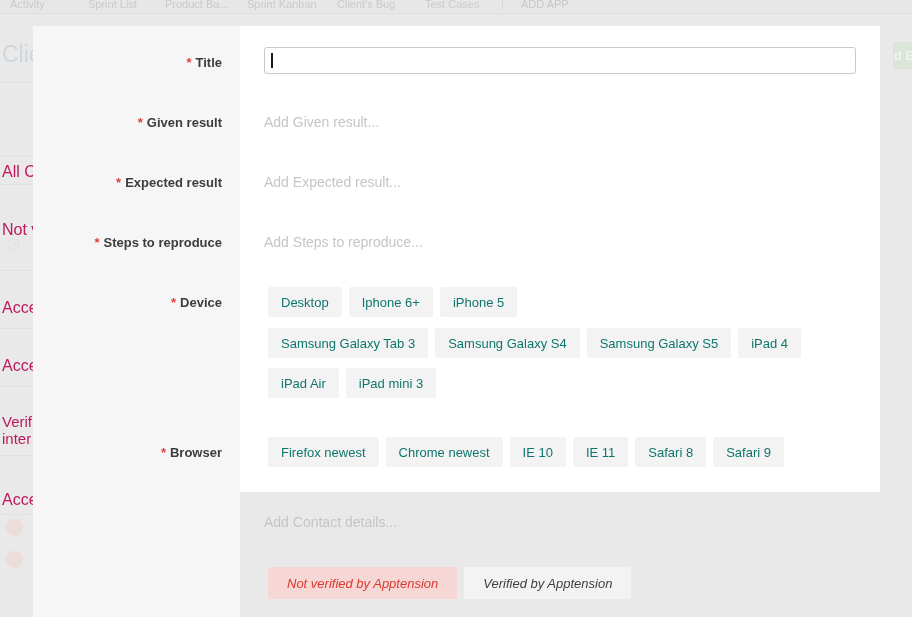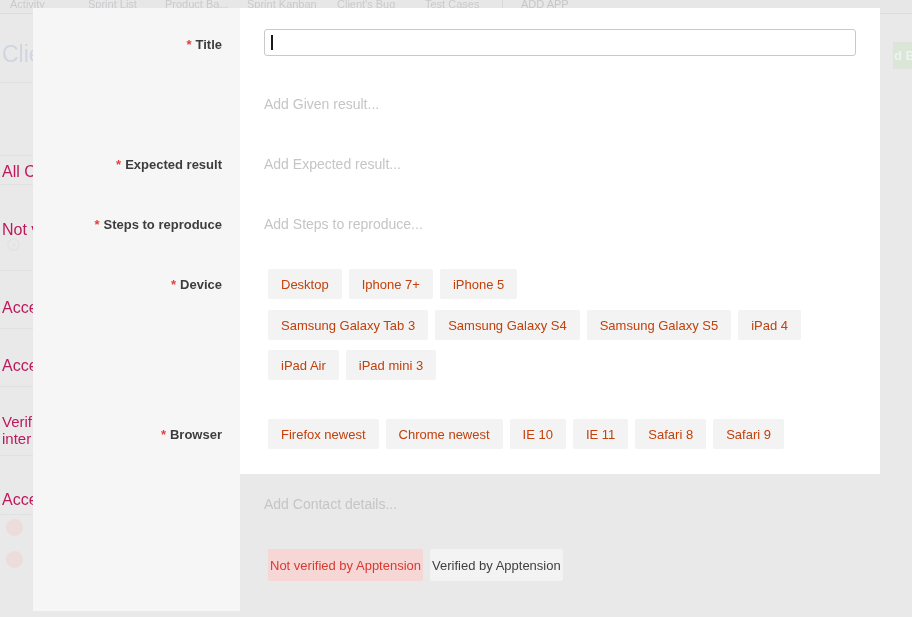--- a/index.html
+++ b/index.html
@@ -28,43 +28,43 @@
               border:2px solid #e2e4e7; border-radius:50%; }
   .bg-radio::after { content:""; position:absolute; left:2.5px; top:2.5px; width:4px; height:4px;
               border-radius:50%; background:#e2e4e7; }
   .bg-dot { position:absolute; left:6px; width:17px; height:17px; border-radius:50%; background:#ecdcdb; }
   .d1{top:519px} .d2{top:551px}
   .add-bug { position:absolute; left:893px; top:42px; width:40px; height:27px;
              background:#dbe5d8; color:#eff3ee; font-size:13px; font-weight:bold;
              line-height:27px; padding-left:1px; overflow:hidden; white-space:nowrap; }
 
   
-  .modal { position:absolute; left:33px; top:8px; width:847px; height:466px; background:#ffffff; }
+  .modal { position:absolute; left:33px; top:26px; width:847px; height:466px; background:#ffffff; }
   .label-col { position:absolute; left:0; top:0; width:207px; height:603px; background:#f6f6f6; }
 
   .flabel { position:absolute; left:0; width:189px; text-align:right;
             font-size:13px; font-weight:bold; color:#3d3d3d; white-space:nowrap; }
   .req { color:#e0403f; margin-right:4px; font-weight:bold; }
   .r-title{top:29px} .r-given{top:89px} .r-expected{top:149px} .r-steps{top:209px}
   .r-device{top:269px} .r-browser{top:419px} .r-contact{top:489px} .r-verified{top:550px}
 
   .title-input { position:absolute; left:231px; top:21px; width:592px; height:27px;
                  border:1px solid #c9c9c9; border-radius:3px; background:#fff;
                  font-size:14px; color:#333; padding:0 8px; outline:none;
                  font-family:inherit; }
   .caret { position:absolute; left:238px; top:27px; width:2px; height:15px; background:#1a1a1a; }
 
   .ph { position:absolute; left:231px; font-size:14px; color:#c5c5c5; white-space:nowrap; cursor:text; }
   .ph-given{top:88px} .ph-expected{top:148px} .ph-steps{top:208px} .ph-contact{top:488px}
 
   .btn-row { position:absolute; left:235px; display:flex; gap:7px; }
   .dr0{top:261px} .dr1{top:302px} .dr2{top:342px} .br{top:411px} .vr{top:541px}
   .opt { height:30px; padding:0 13px; background:#f3f3f3; border:none; border-radius:2px;
-         font-size:13px; color:#c2410c; font-family:inherit; white-space:nowrap; cursor:pointer; }
-  .vr .opt { height:32px; padding:0 2px; color:#3f3f3f; }
+         font-size:13px; color:#0f766e; font-family:inherit; white-space:nowrap; cursor:pointer; }
+  .vr .opt { height:32px; padding:0 19px; color:#3f3f3f;font-style:italic; }
   .opt-neg { background:#f7d6d6; color:#d93a30 !important; }
 </style>
 </head>
 <body>
 
 <div>
   <div class="topnav">
     <span class="nav-item n0">Activity</span>
     <span class="nav-item n1">Sprint List</span>
     <span class="nav-item n2">Product Ba...</span>
@@ -104,38 +104,41 @@
 
 <div class="modal">
   <div class="label-col"></div>
 
   <div class="flabel r-title">
     <span class="req">*</span><span>Title</span>
   </div>
   <input class="title-input" type="text" value="" style="">
   <div class="caret"></div>
 
+  <div class="flabel r-given">
+    <span class="req">*</span><span>Given result</span>
+  </div>
   <div class="ph ph-given">Add Given result...</div>
 
   <div class="flabel r-expected">
     <span class="req">*</span><span>Expected result</span>
   </div>
   <div class="ph ph-expected">Add Expected result...</div>
 
   <div class="flabel r-steps">
     <span class="req">*</span><span>Steps to reproduce</span>
   </div>
   <div class="ph ph-steps">Add Steps to reproduce...</div>
 
   <div class="flabel r-device">
     <span class="req">*</span><span>Device</span>
   </div>
   <div class="btn-row dr0">
     <button class="opt">Desktop</button>
-    <button class="opt">Iphone 7+</button>
+    <button class="opt">Iphone 6+</button>
     <button class="opt">iPhone 5</button>
   </div>
   <div class="btn-row dr1">
     <button class="opt">Samsung Galaxy Tab 3</button>
     <button class="opt">Samsung Galaxy S4</button>
     <button class="opt">Samsung Galaxy S5</button>
     <button class="opt">iPad 4</button>
   </div>
   <div class="btn-row dr2">
     <button class="opt">iPad Air</button>

